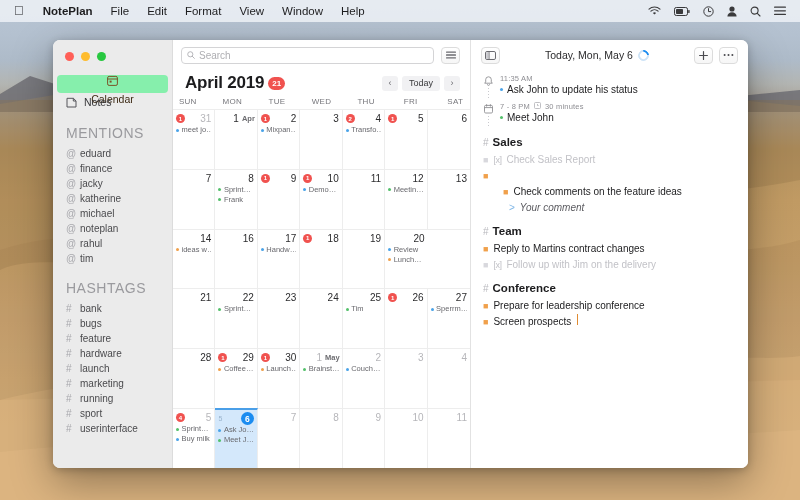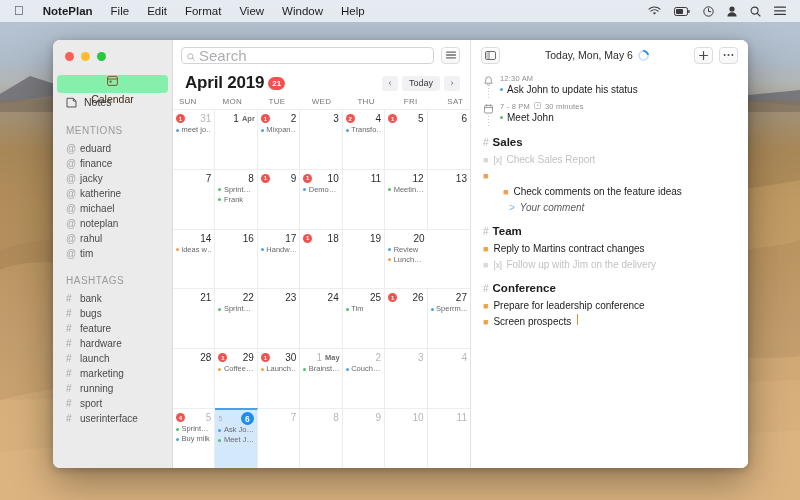--- a/index.html
+++ b/index.html
@@ -91,21 +91,21 @@
     display: flex; align-items: center; gap: 7px;
     height: 18px; padding: 0 9px; margin: 0 4px;
     border-radius: 4px;
     font-size: 10.5px;
     color: #37373a;
   }
   .nav-row.active { background: #86efac; color: #3d2a14; flex-direction: column; }
   .nav-ic { width: 11px; height: 11px; flex: 0 0 11px; }
 
   .side-head {
-    font-size: 10px; letter-spacing: 0.5px; color: #9a9a9e;
+    font-size: 14px; letter-spacing: 0.5px; color: #9a9a9e;
     padding: 0 13px; margin-top: 14px; margin-bottom: 5px;
     text-transform: uppercase;
   }
   .tag-row {
     display: flex; align-items: center; gap: 6px;
     padding: 0 13px; height: 15px; font-size: 10px; color: #4a4a4d;
   }
   .tag-sym { color: #a8a8ad; font-size: 10px; width: 8px; display:inline-block; }
 
   
@@ -116,21 +116,21 @@
     display: flex; flex-direction: column;
   }
   .cal-toolbar {
     height: 30px; display: flex; align-items: center; gap: 7px;
     padding: 0 10px 0 8px;
   }
   .searchbox {
     flex: 1; height: 17px; background: #fff;
     border: 1px solid #d4d4d6; border-radius: 4px;
     display: flex; align-items: center; gap: 4px; padding: 0 5px;
-    font-size: 15px; color: #aeaeb2;
+    font-size: 10px; color: #aeaeb2;
   }
   .icon-btn {
     width: 19px; height: 17px; border: 1px solid #dcdcdc; border-radius: 4px;
     background: linear-gradient(#fff,#f6f6f6);
     display: flex; align-items: center; justify-content: center;
   }
   .cal-title-row {
     display: flex; align-items: center; padding: 3px 10px 4px 12px; gap: 4px;
   }
   .cal-month { font-size: 17px; font-weight: 600; color: #1c1c1e; letter-spacing: -0.2px; }
@@ -804,21 +804,21 @@
           <div class="evt-block">
             <div class="evt-icon">
               <svg width="9" height="10" viewBox="0 0 9 10">
                 <path d="M4.5 0.8a2.8 2.8 0 0 1 2.8 2.8v2.3l1 1.3H0.7l1-1.3V3.6A2.8 2.8 0 0 1 4.5 0.8Z" fill="none" stroke="#8e8e93" stroke-width="0.9" stroke-linejoin="round"></path>
                 <path d="M3.4 8.3a1.1 1.1 0 0 0 2.2 0" fill="none" stroke="#8e8e93" stroke-width="0.9"></path>
               </svg>
               <div class="evt-dots"></div>
             </div>
             <div class="evt-main">
               <div class="evt-meta">
-                <span>12:30 AM</span>
+                <span>11:35 AM</span>
               </div>
               <div class="evt-line">
                 <span class="dot" style="background: rgb(74, 163, 232);"></span>
                 <span>Ask John to update his status</span>
               </div>
             </div>
           </div>
           <div class="evt-block">
             <div class="evt-icon">
               <svg width="9" height="10" viewBox="0 0 9 10">

